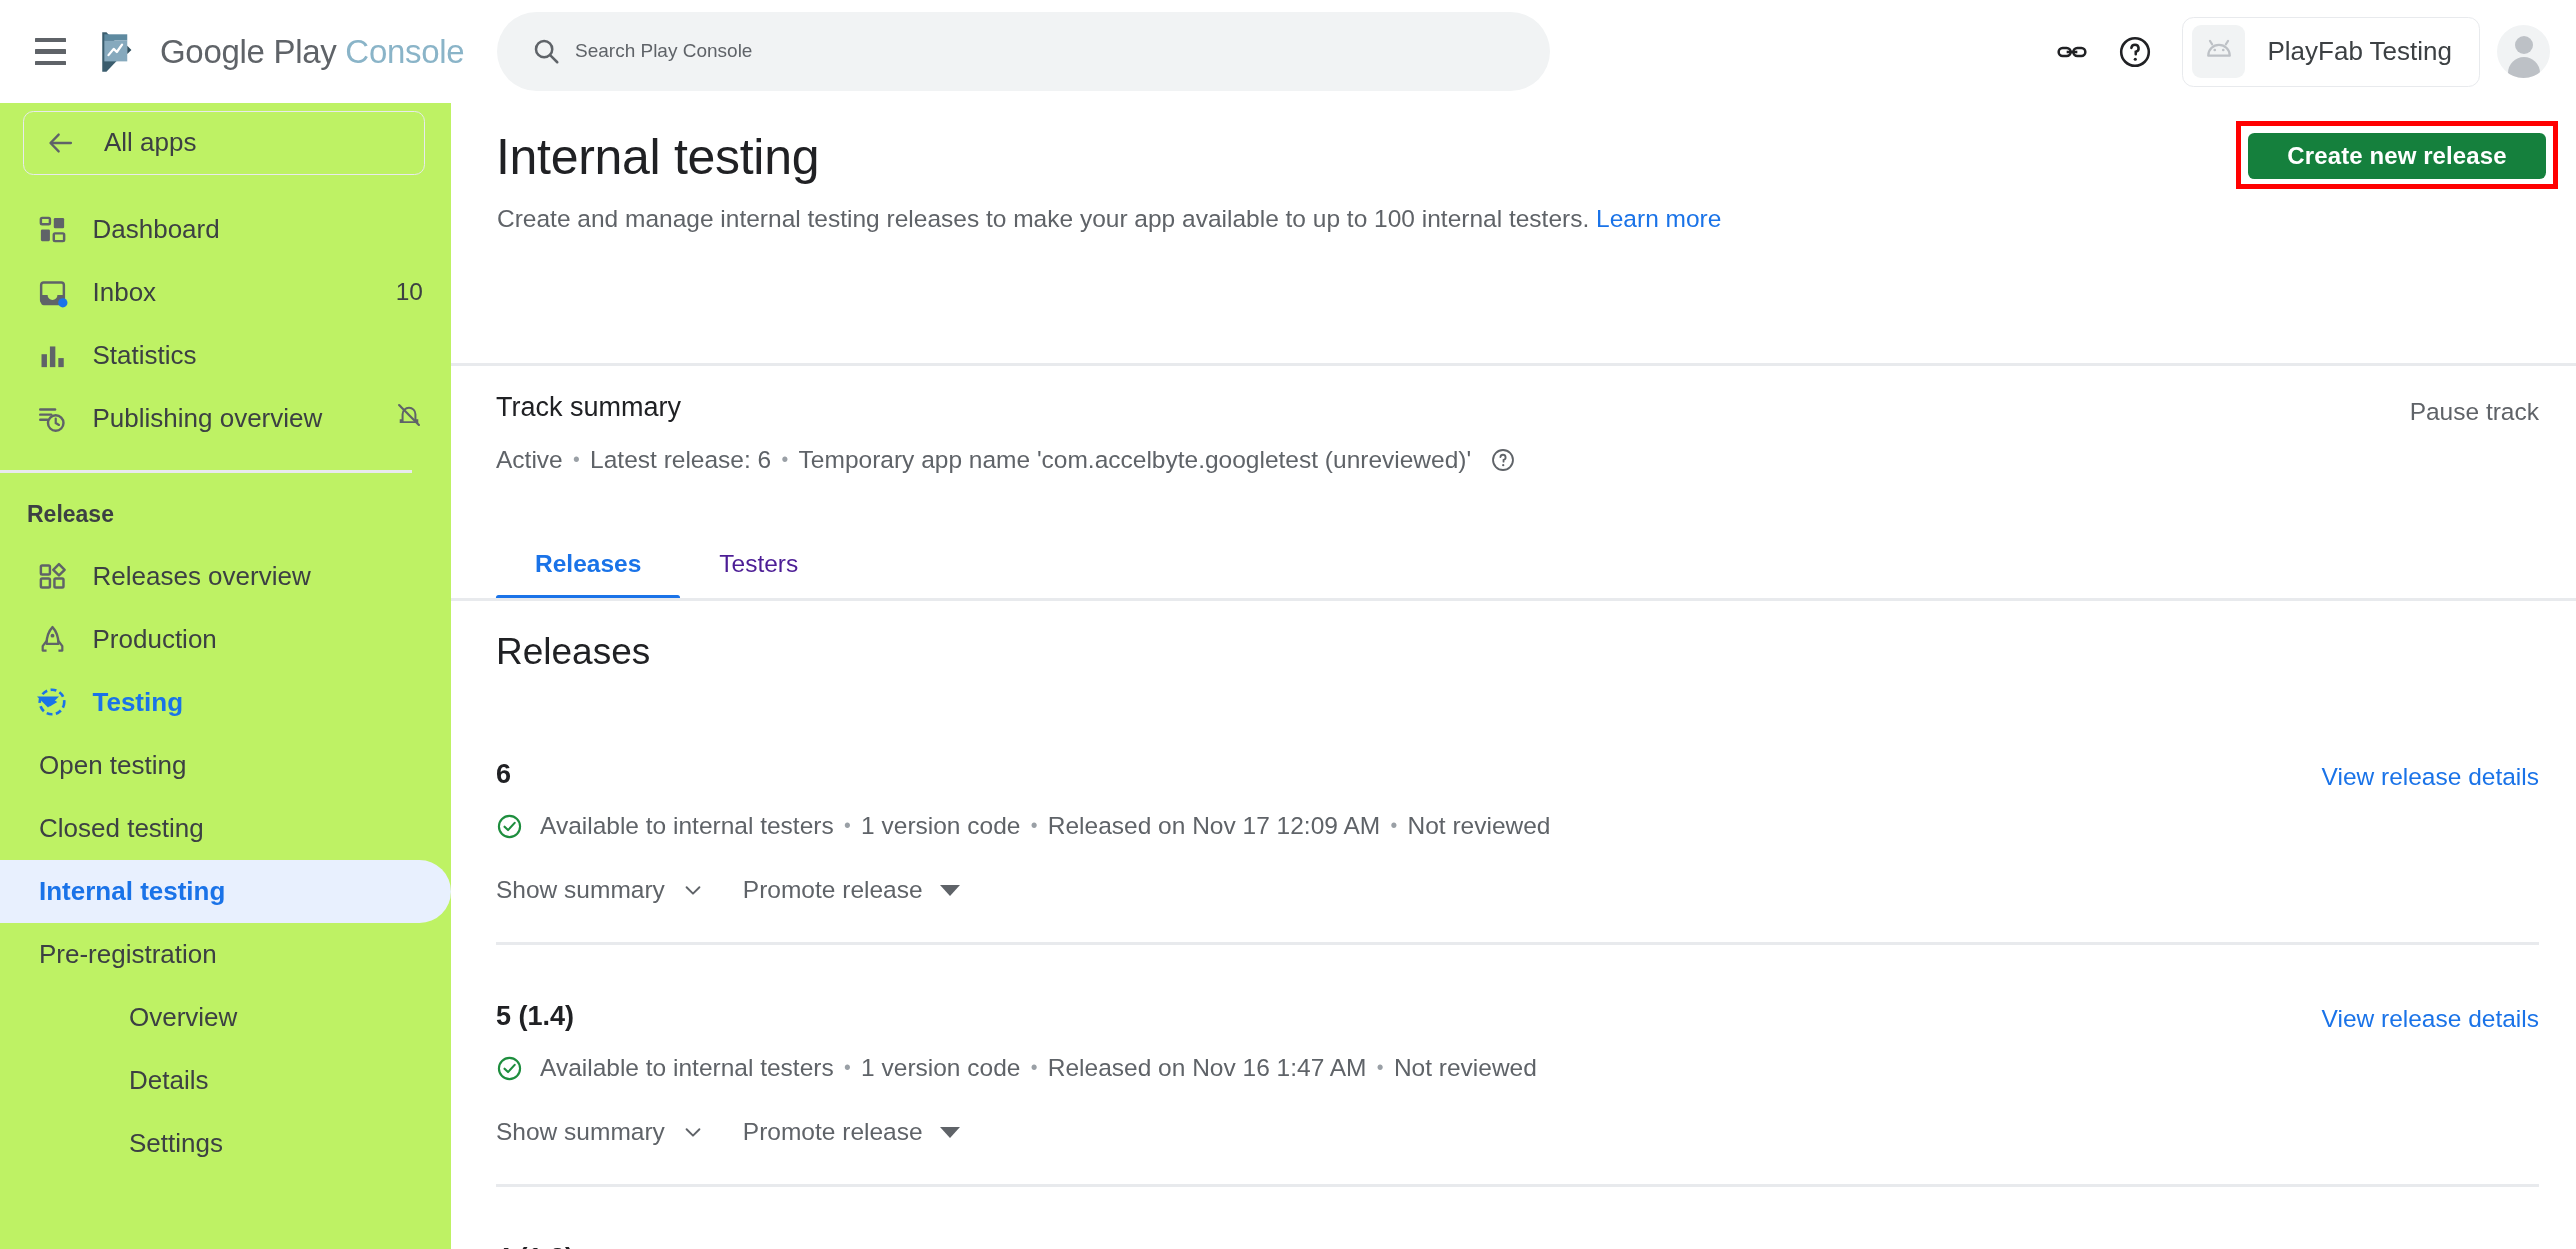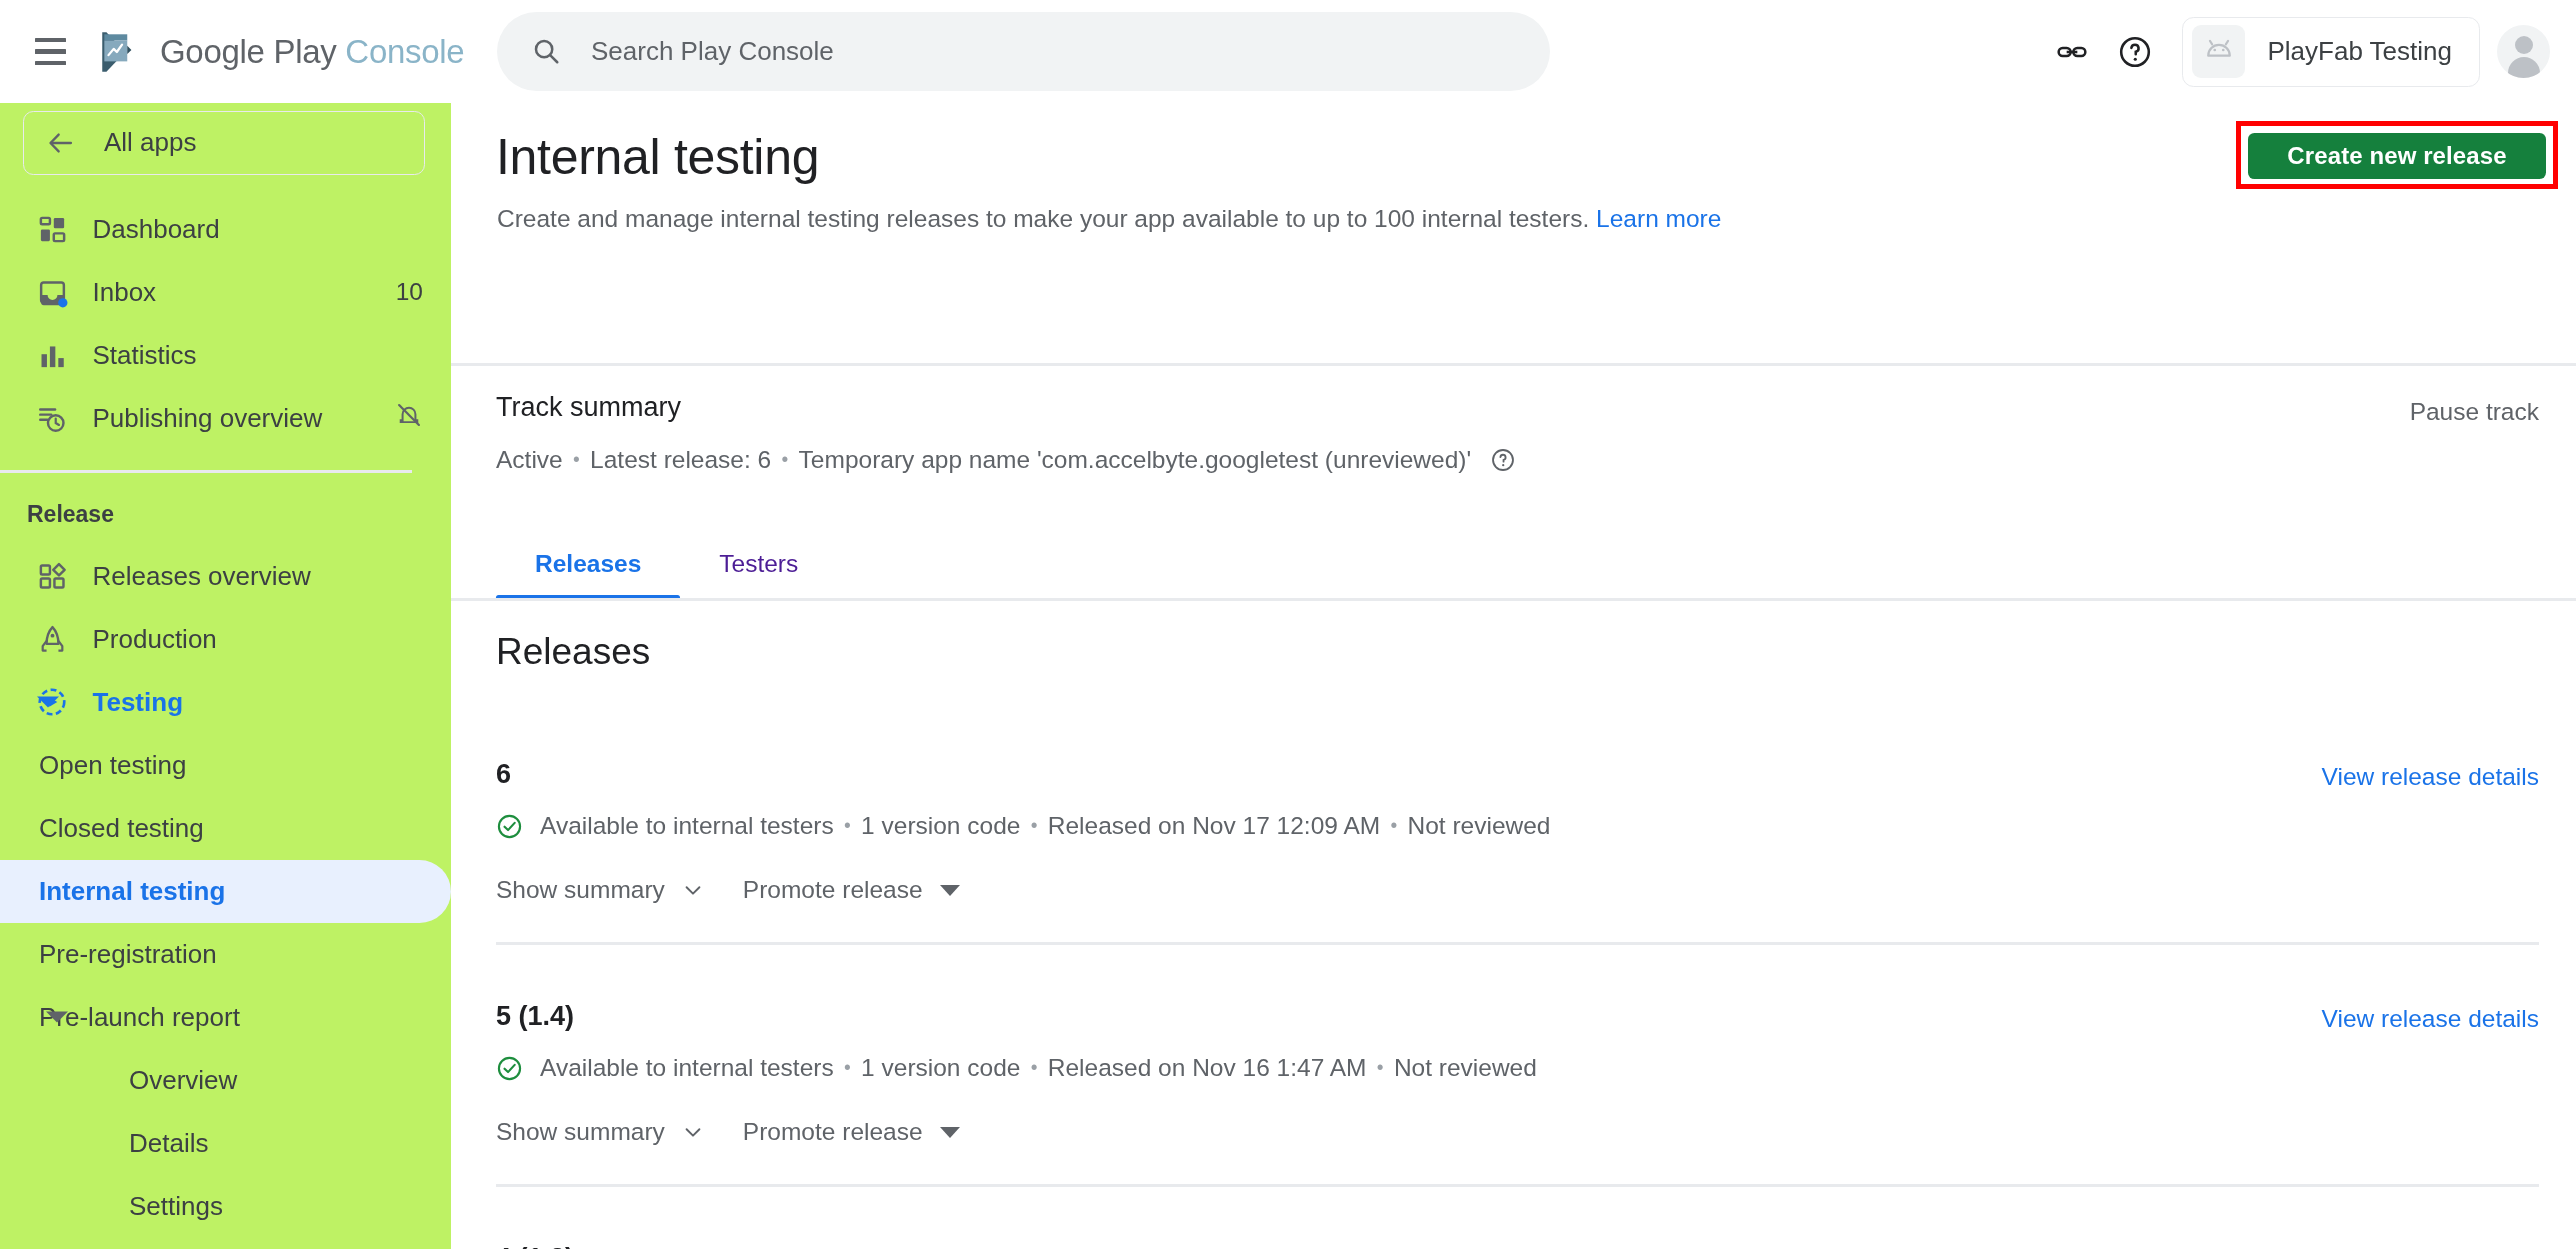--- a/index.html
+++ b/index.html
@@ -36,21 +36,21 @@
   #brand-text .g2 { color: #8ab4c8; }
 
   #searchbox {
     position: absolute; left: 497px; top: 11.6px;
     width: 1053px; height: 79px;
     background: #f1f3f4; border-radius: 40px;
     display: flex; align-items: center; cursor: text;
   }
   #search-icon { margin-left: 34px; width: 30px; height: 30px; flex: 0 0 auto; }
   #search-placeholder {
-    margin-left: 30px; font-size: 26px; color: #5f6368; white-space: nowrap;
+    margin-left: 14px; font-size: 19px; color: #5f6368; white-space: nowrap;
   }
 
   #topright {
     position: absolute; right: 26px; top: 0; height: 103px;
     display: flex; align-items: center; gap: 0;
   }
   .tr-icon {
     width: 63px; height: 63px; display: flex; align-items: center;
     justify-content: center; cursor: pointer; border-radius: 50%;
   }
@@ -398,24 +398,20 @@
   <div class="nav-sub">
     <span class="nlbl">Closed testing</span>
   </div>
   <div class="nav-sub active">
     <span class="nlbl">Internal testing</span>
   </div>
   <div class="nav-sub">
     <span class="nlbl">Pre-registration</span>
   </div>
 
-  <div class="nav-sub nav-expandable">
-    <span class="caret indent" style="left:46px;"></span>
-    <span class="nlbl">Pre-launch report</span>
-  </div>
 
   <div class="nav-sub nav-sub2">
     <span class="nlbl">Overview</span>
   </div>
   <div class="nav-sub nav-sub2">
     <span class="nlbl">Details</span>
   </div>
   <div class="nav-sub nav-sub2">
     <span class="nlbl">Settings</span>
   </div>

